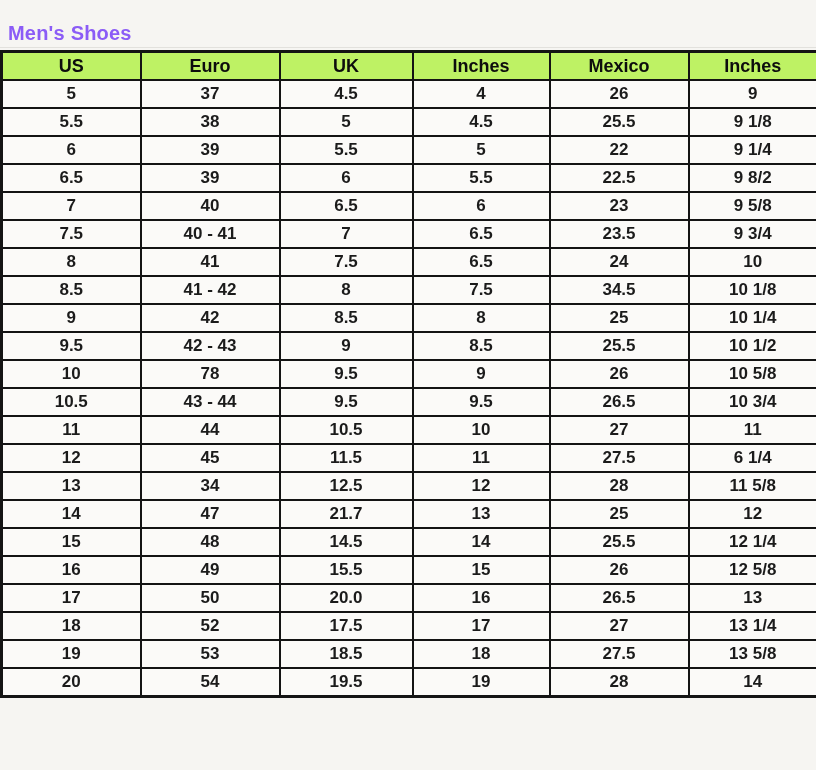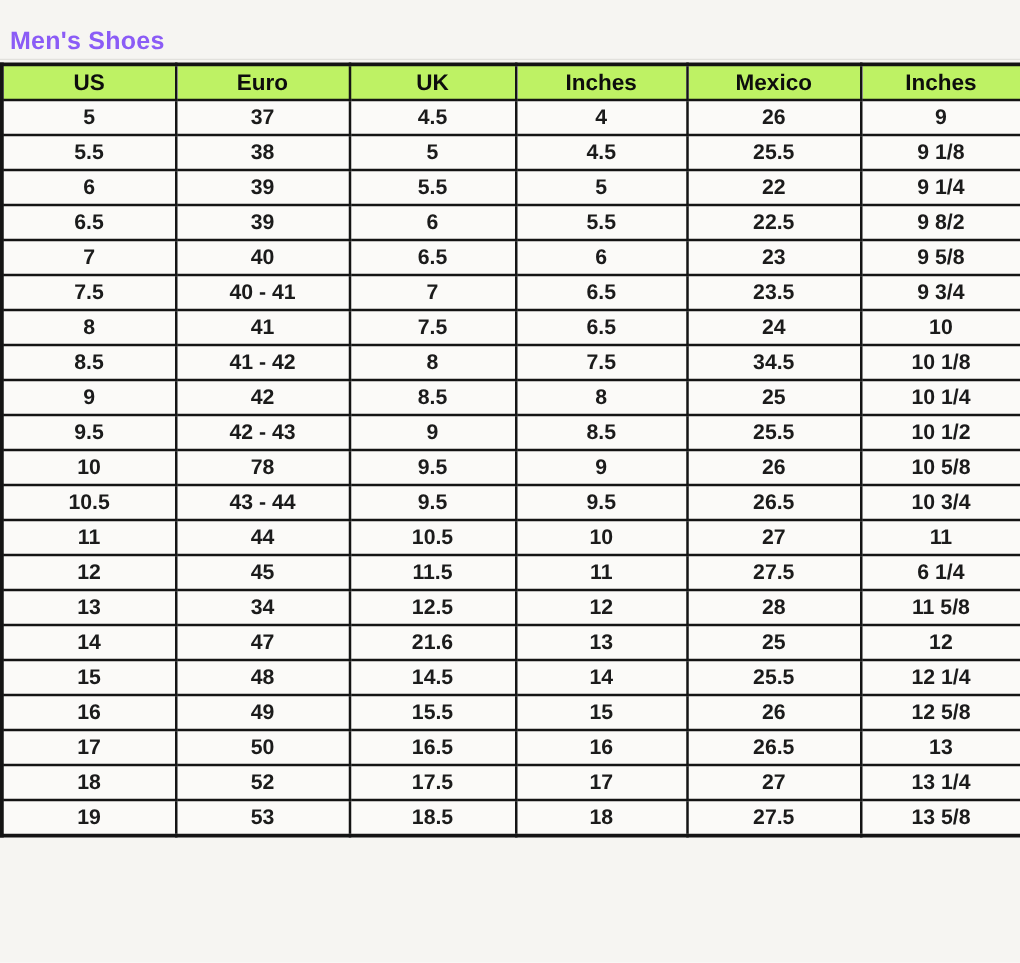--- a/index.html
+++ b/index.html
@@ -202,21 +202,21 @@
         <td>13</td>
         <td>34</td>
         <td>12.5</td>
         <td>12</td>
         <td>28</td>
         <td>11 5/8</td>
       </tr>
       <tr>
         <td>14</td>
         <td>47</td>
-        <td>21.6</td>
+        <td>21.7</td>
         <td>13</td>
         <td>25</td>
         <td>12</td>
       </tr>
       <tr>
         <td>15</td>
         <td>48</td>
         <td>14.5</td>
         <td>14</td>
         <td>25.5</td>
@@ -226,35 +226,43 @@
         <td>16</td>
         <td>49</td>
         <td>15.5</td>
         <td>15</td>
         <td>26</td>
         <td>12 5/8</td>
       </tr>
       <tr>
         <td>17</td>
         <td>50</td>
-        <td>16.5</td>
+        <td>20.0</td>
         <td>16</td>
         <td>26.5</td>
         <td>13</td>
       </tr>
       <tr>
         <td>18</td>
         <td>52</td>
         <td>17.5</td>
         <td>17</td>
         <td>27</td>
         <td>13 1/4</td>
       </tr>
       <tr>
         <td>19</td>
         <td>53</td>
         <td>18.5</td>
         <td>18</td>
         <td>27.5</td>
         <td>13 5/8</td>
       </tr>
+      <tr>
+        <td>20</td>
+        <td>54</td>
+        <td>19.5</td>
+        <td>19</td>
+        <td>28</td>
+        <td>14</td>
+      </tr>
     </tbody>
 </table>
 
 </body></html>

